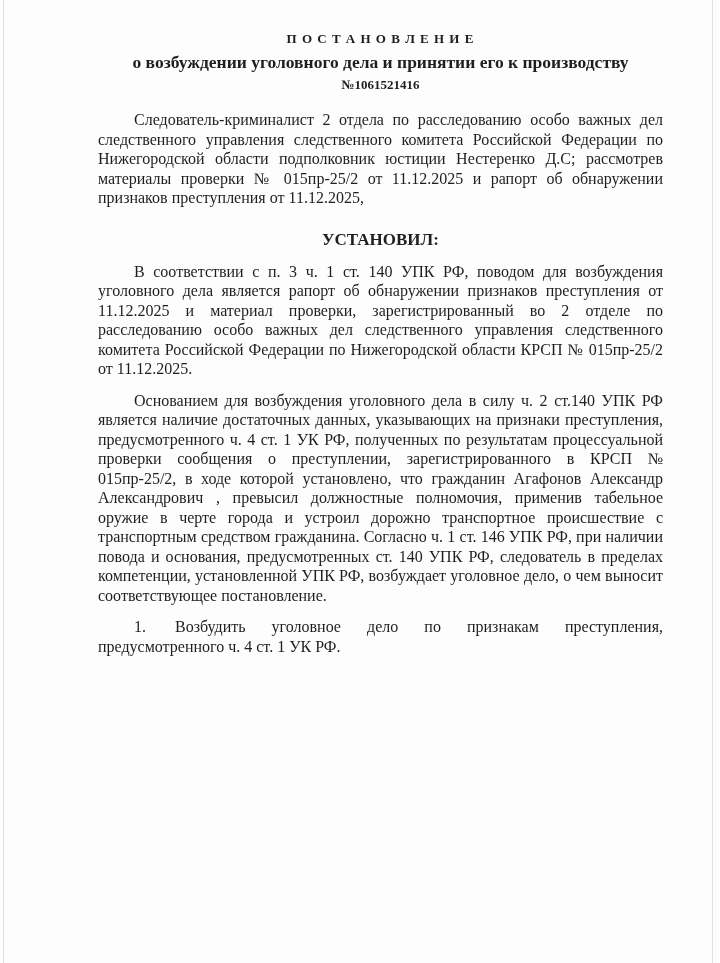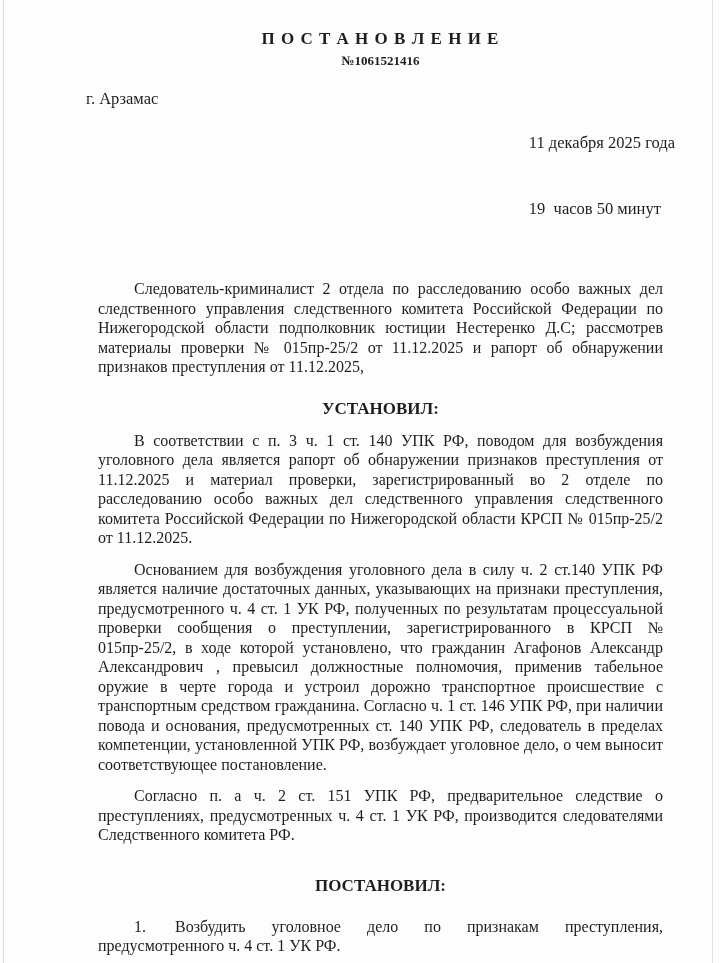--- a/index.html
+++ b/index.html
@@ -28,21 +28,21 @@
   .scan-edge.right { left: 712px; background: #e2e2e2; }
 
   .content {
     box-sizing: border-box;
     width: 720px;
     padding: 28px 45px 0 86px;
   }
 
   .doc-header { text-align: center; }
   .doc-title {
-    font-size: 17px;
+    font-size: 13px;
     font-weight: 700;
     letter-spacing: 1px;
     line-height: 21px;
     white-space: pre-wrap;
   }
   .doc-subtitle {
     font-size: 17.5px;
     font-weight: 700;
     line-height: 22px;
     margin-top: 2px;
@@ -91,42 +91,34 @@
 <body>
 
 <div class="page">
   <div class="scan-edge left"></div>
   <div class="scan-edge right"></div>
 
   <div class="content">
 
     <div class="doc-header">
       <div class="doc-title">П О С Т А Н О В Л Е Н И Е</div>
+      <div class="doc-subtitle">о возбуждении уголовного дела и принятии его к производству</div>
       <div class="doc-number">№1061521416</div>
     </div>
 
-    <div class="place-date">
-      <div class="city">г. Арзамас</div>
-      <div class="datetime">
-        <div>11 декабря 2025 года</div>
-        <div>19  часов 50 минут</div>
-      </div>
-    </div>
 
     <div class="body-block">
 
       <p class="par">Следователь-криминалист 2 отдела по расследованию особо важных дел следственного управления следственного комитета Российской Федерации по Нижегородской области подполковник юстиции Нестеренко Д.С; рассмотрев материалы проверки № 015пр-25/2 от 11.12.2025 и рапорт об обнаружении признаков преступления от 11.12.2025,</p>
 
       <div class="section-heading heading-ustanovil">УСТАНОВИЛ:</div>
 
       <p class="par">В соответствии с п. 3 ч. 1 ст. 140 УПК РФ, поводом для возбуждения уголовного дела является рапорт об обнаружении признаков преступления от 11.12.2025 и материал проверки, зарегистрированный во 2 отделе по расследованию особо важных дел следственного управления следственного комитета Российской Федерации по Нижегородской области КРСП № 015пр-25/2 от 11.12.2025.</p>
       <p class="par">Основанием для возбуждения уголовного дела в силу ч. 2 ст.140 УПК РФ является наличие достаточных данных, указывающих на признаки преступления, предусмотренного ч. 4 ст. 1 УК РФ, полученных по результатам процессуальной проверки сообщения о преступлении, зарегистрированного в КРСП № 015пр-25/2, в ходе которой установлено, что гражданин Агафонов Александр Александрович , превысил должностные полномочия, применив табельное оружие в черте города и устроил дорожно транспортное происшествие с транспортным средством гражданина. Согласно ч. 1 ст. 146 УПК РФ, при наличии повода и основания, предусмотренных ст. 140 УПК РФ, следователь в пределах компетенции, установленной УПК РФ, возбуждает уголовное дело, о чем выносит соответствующее постановление.</p>
-      <p class="par">Согласно п. а ч. 2 ст. 151 УПК РФ, предварительное следствие о преступлениях, предусмотренных ч. 4 ст. 1 УК РФ, производится следователями Следственного комитета РФ.</p>
 
-      <div class="section-heading heading-postanovil">ПОСТАНОВИЛ:</div>
 
       <p class="par">
         <span class="item-num">1.</span><span>Возбудить уголовное дело по признакам преступления, предусмотренного ч. 4 ст. 1 УК РФ.</span>
       </p>
 
     </div>
   </div>
 </div>
 
 </body></html>

